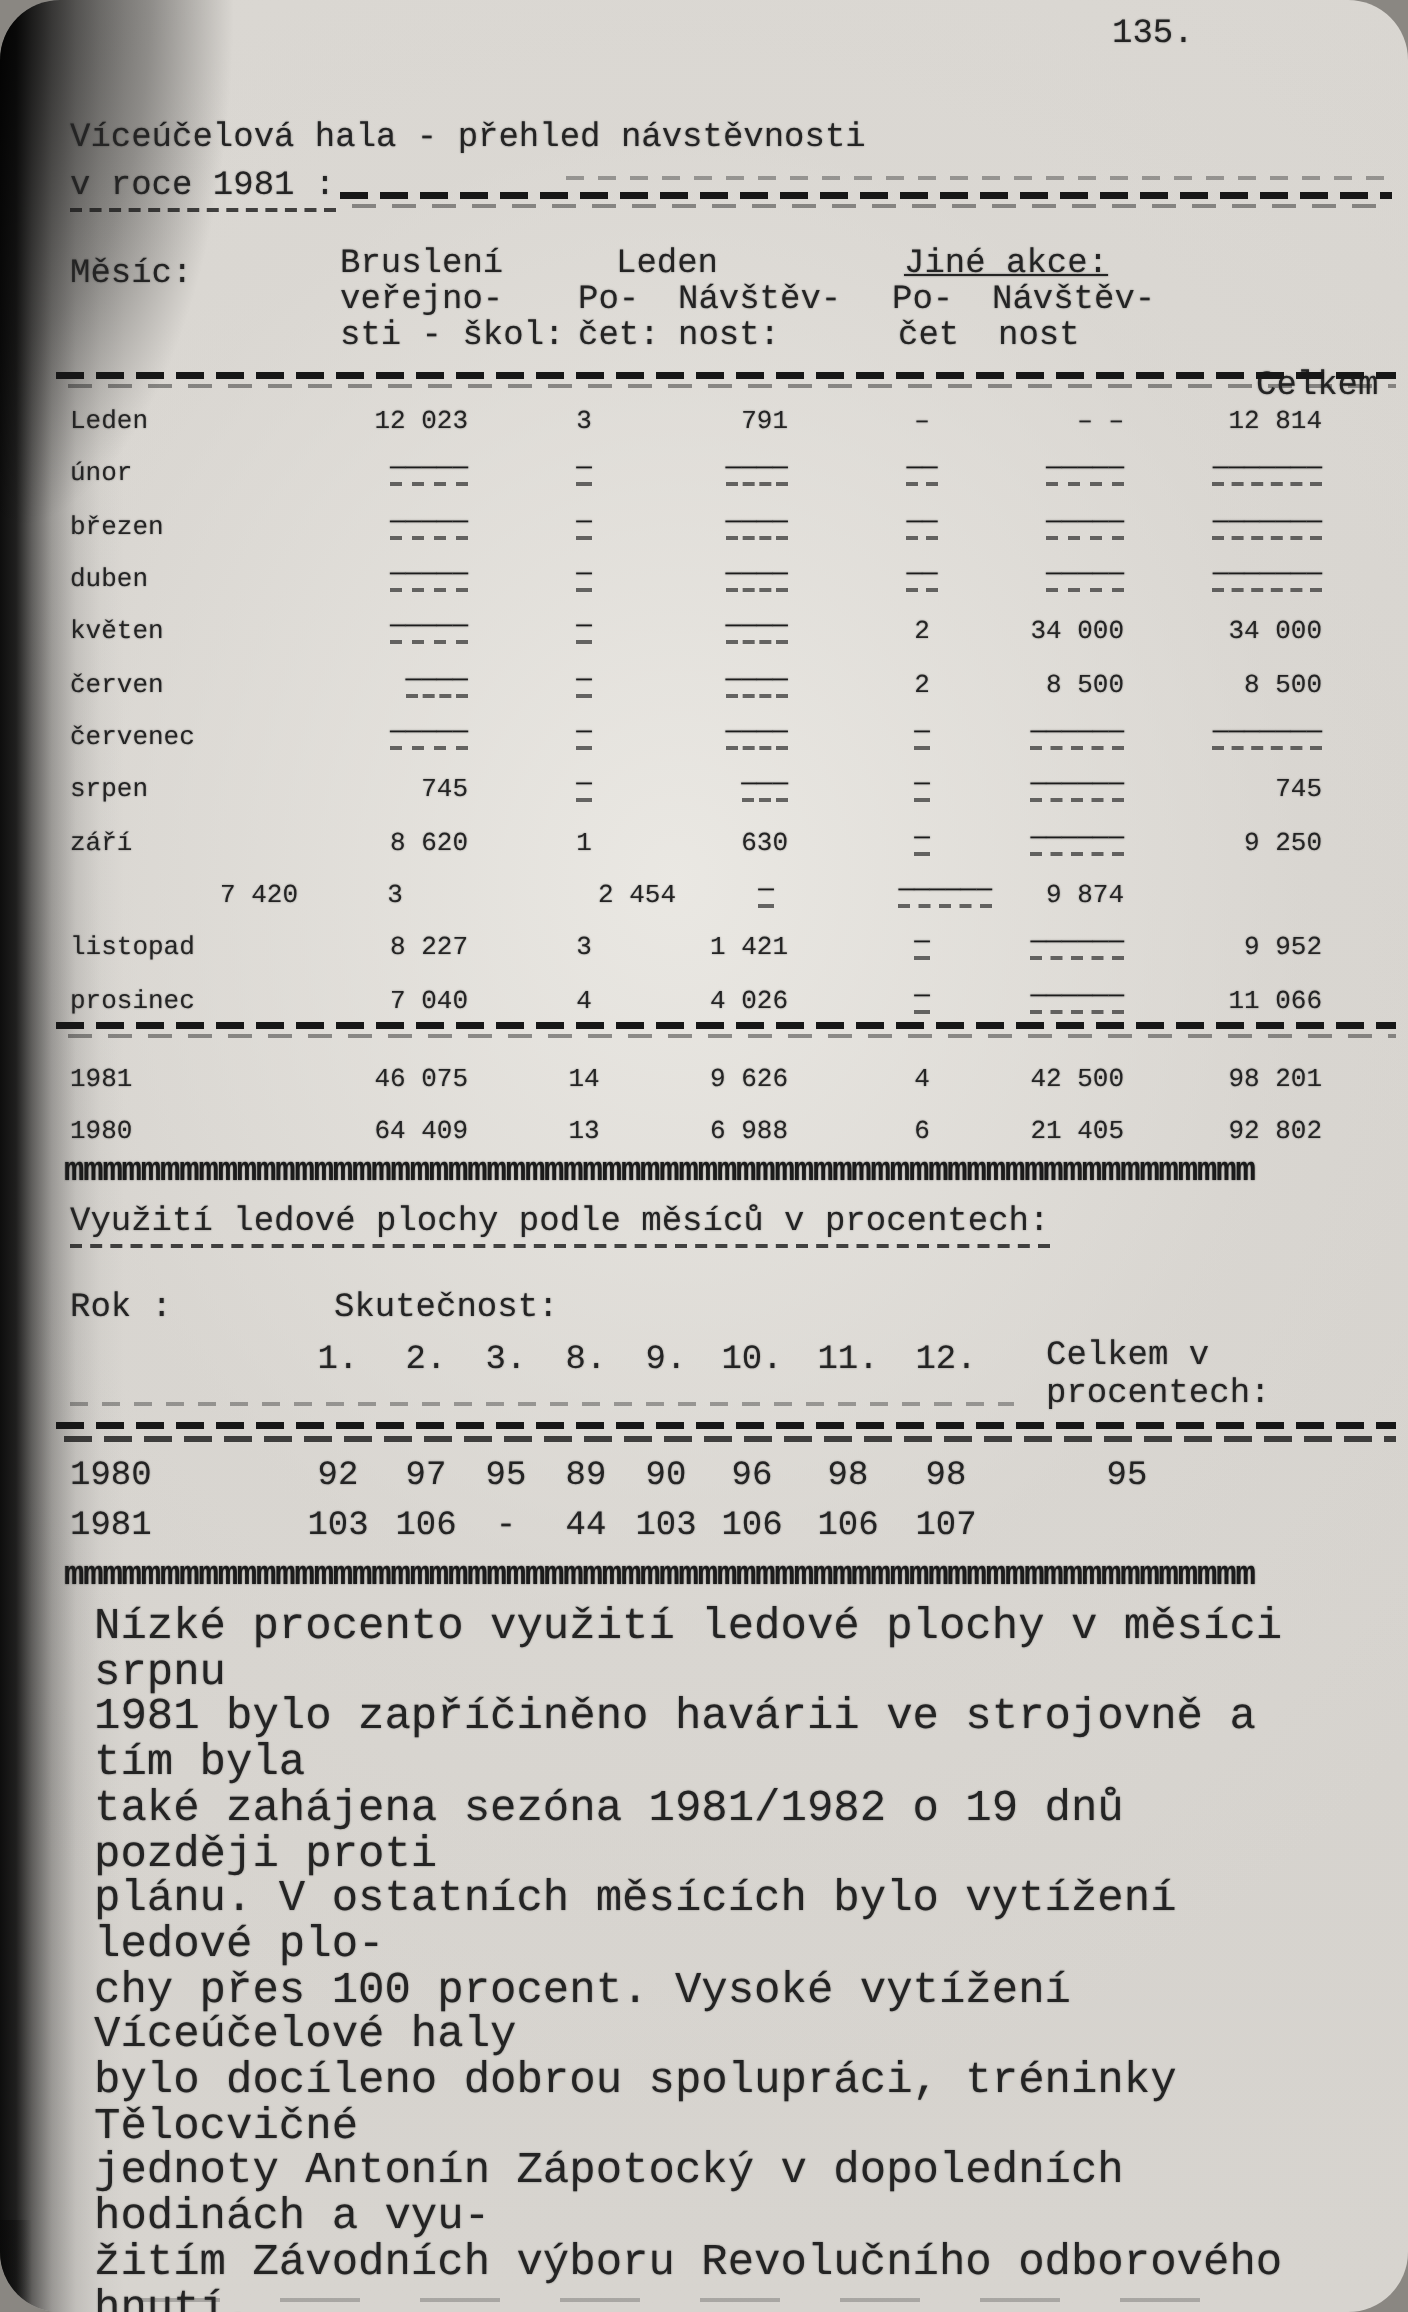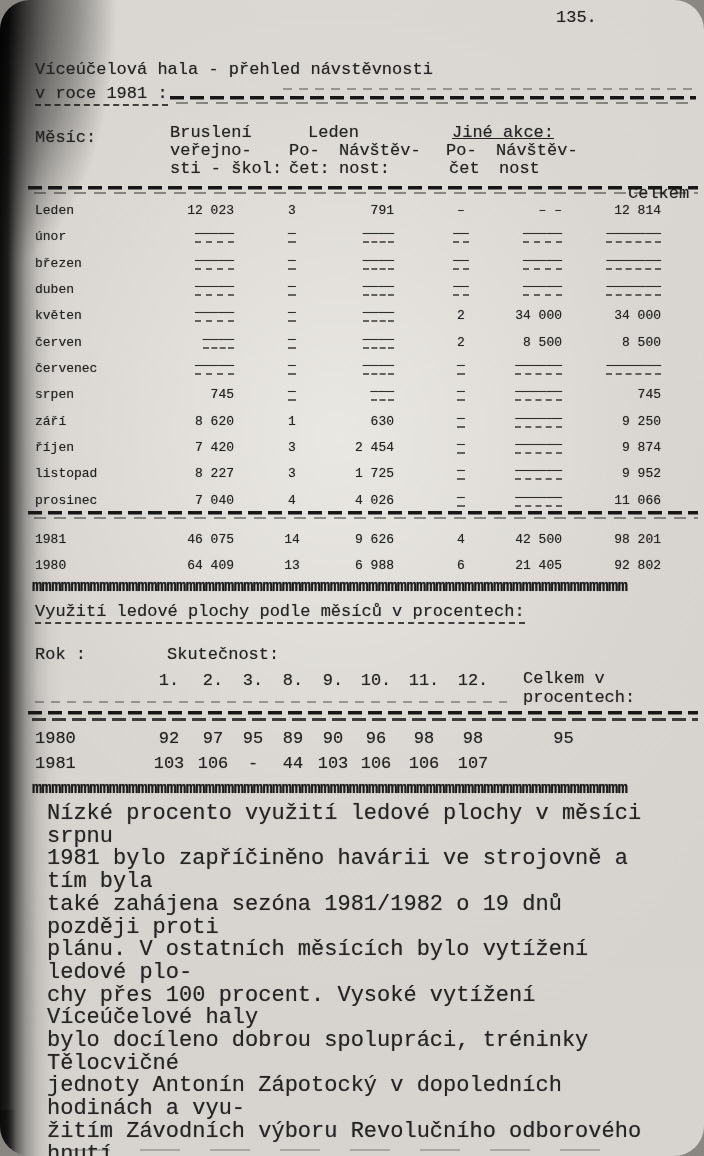--- a/index.html
+++ b/index.html
@@ -204,33 +204,32 @@
       <div class="trow">
         <div class="tcell c0"><span>září</span></div>
         <div class="tcell c1"><span>8 620</span></div>
         <div class="tcell c2"><span>1</span></div>
         <div class="tcell c3"><span>630</span></div>
         <div class="tcell c4"><span class="dash">—</span></div>
         <div class="tcell c5"><span class="dash">——————</span></div>
         <div class="tcell c6"><span>9 250</span></div>
       </div>
       <div class="trow">
-        <div class="tcell c0"><span>říjen</span></div>
         <div class="tcell c1"><span>7 420</span></div>
         <div class="tcell c2"><span>3</span></div>
         <div class="tcell c3"><span>2 454</span></div>
         <div class="tcell c4"><span class="dash">—</span></div>
         <div class="tcell c5"><span class="dash">——————</span></div>
         <div class="tcell c6"><span>9 874</span></div>
       </div>
       <div class="trow">
         <div class="tcell c0"><span>listopad</span></div>
         <div class="tcell c1"><span>8 227</span></div>
         <div class="tcell c2"><span>3</span></div>
-        <div class="tcell c3"><span>1 725</span></div>
+        <div class="tcell c3"><span>1 421</span></div>
         <div class="tcell c4"><span class="dash">—</span></div>
         <div class="tcell c5"><span class="dash">——————</span></div>
         <div class="tcell c6"><span>9 952</span></div>
       </div>
       <div class="trow">
         <div class="tcell c0"><span>prosinec</span></div>
         <div class="tcell c1"><span>7 040</span></div>
         <div class="tcell c2"><span>4</span></div>
         <div class="tcell c3"><span>4 026</span></div>
         <div class="tcell c4"><span class="dash">—</span></div>

